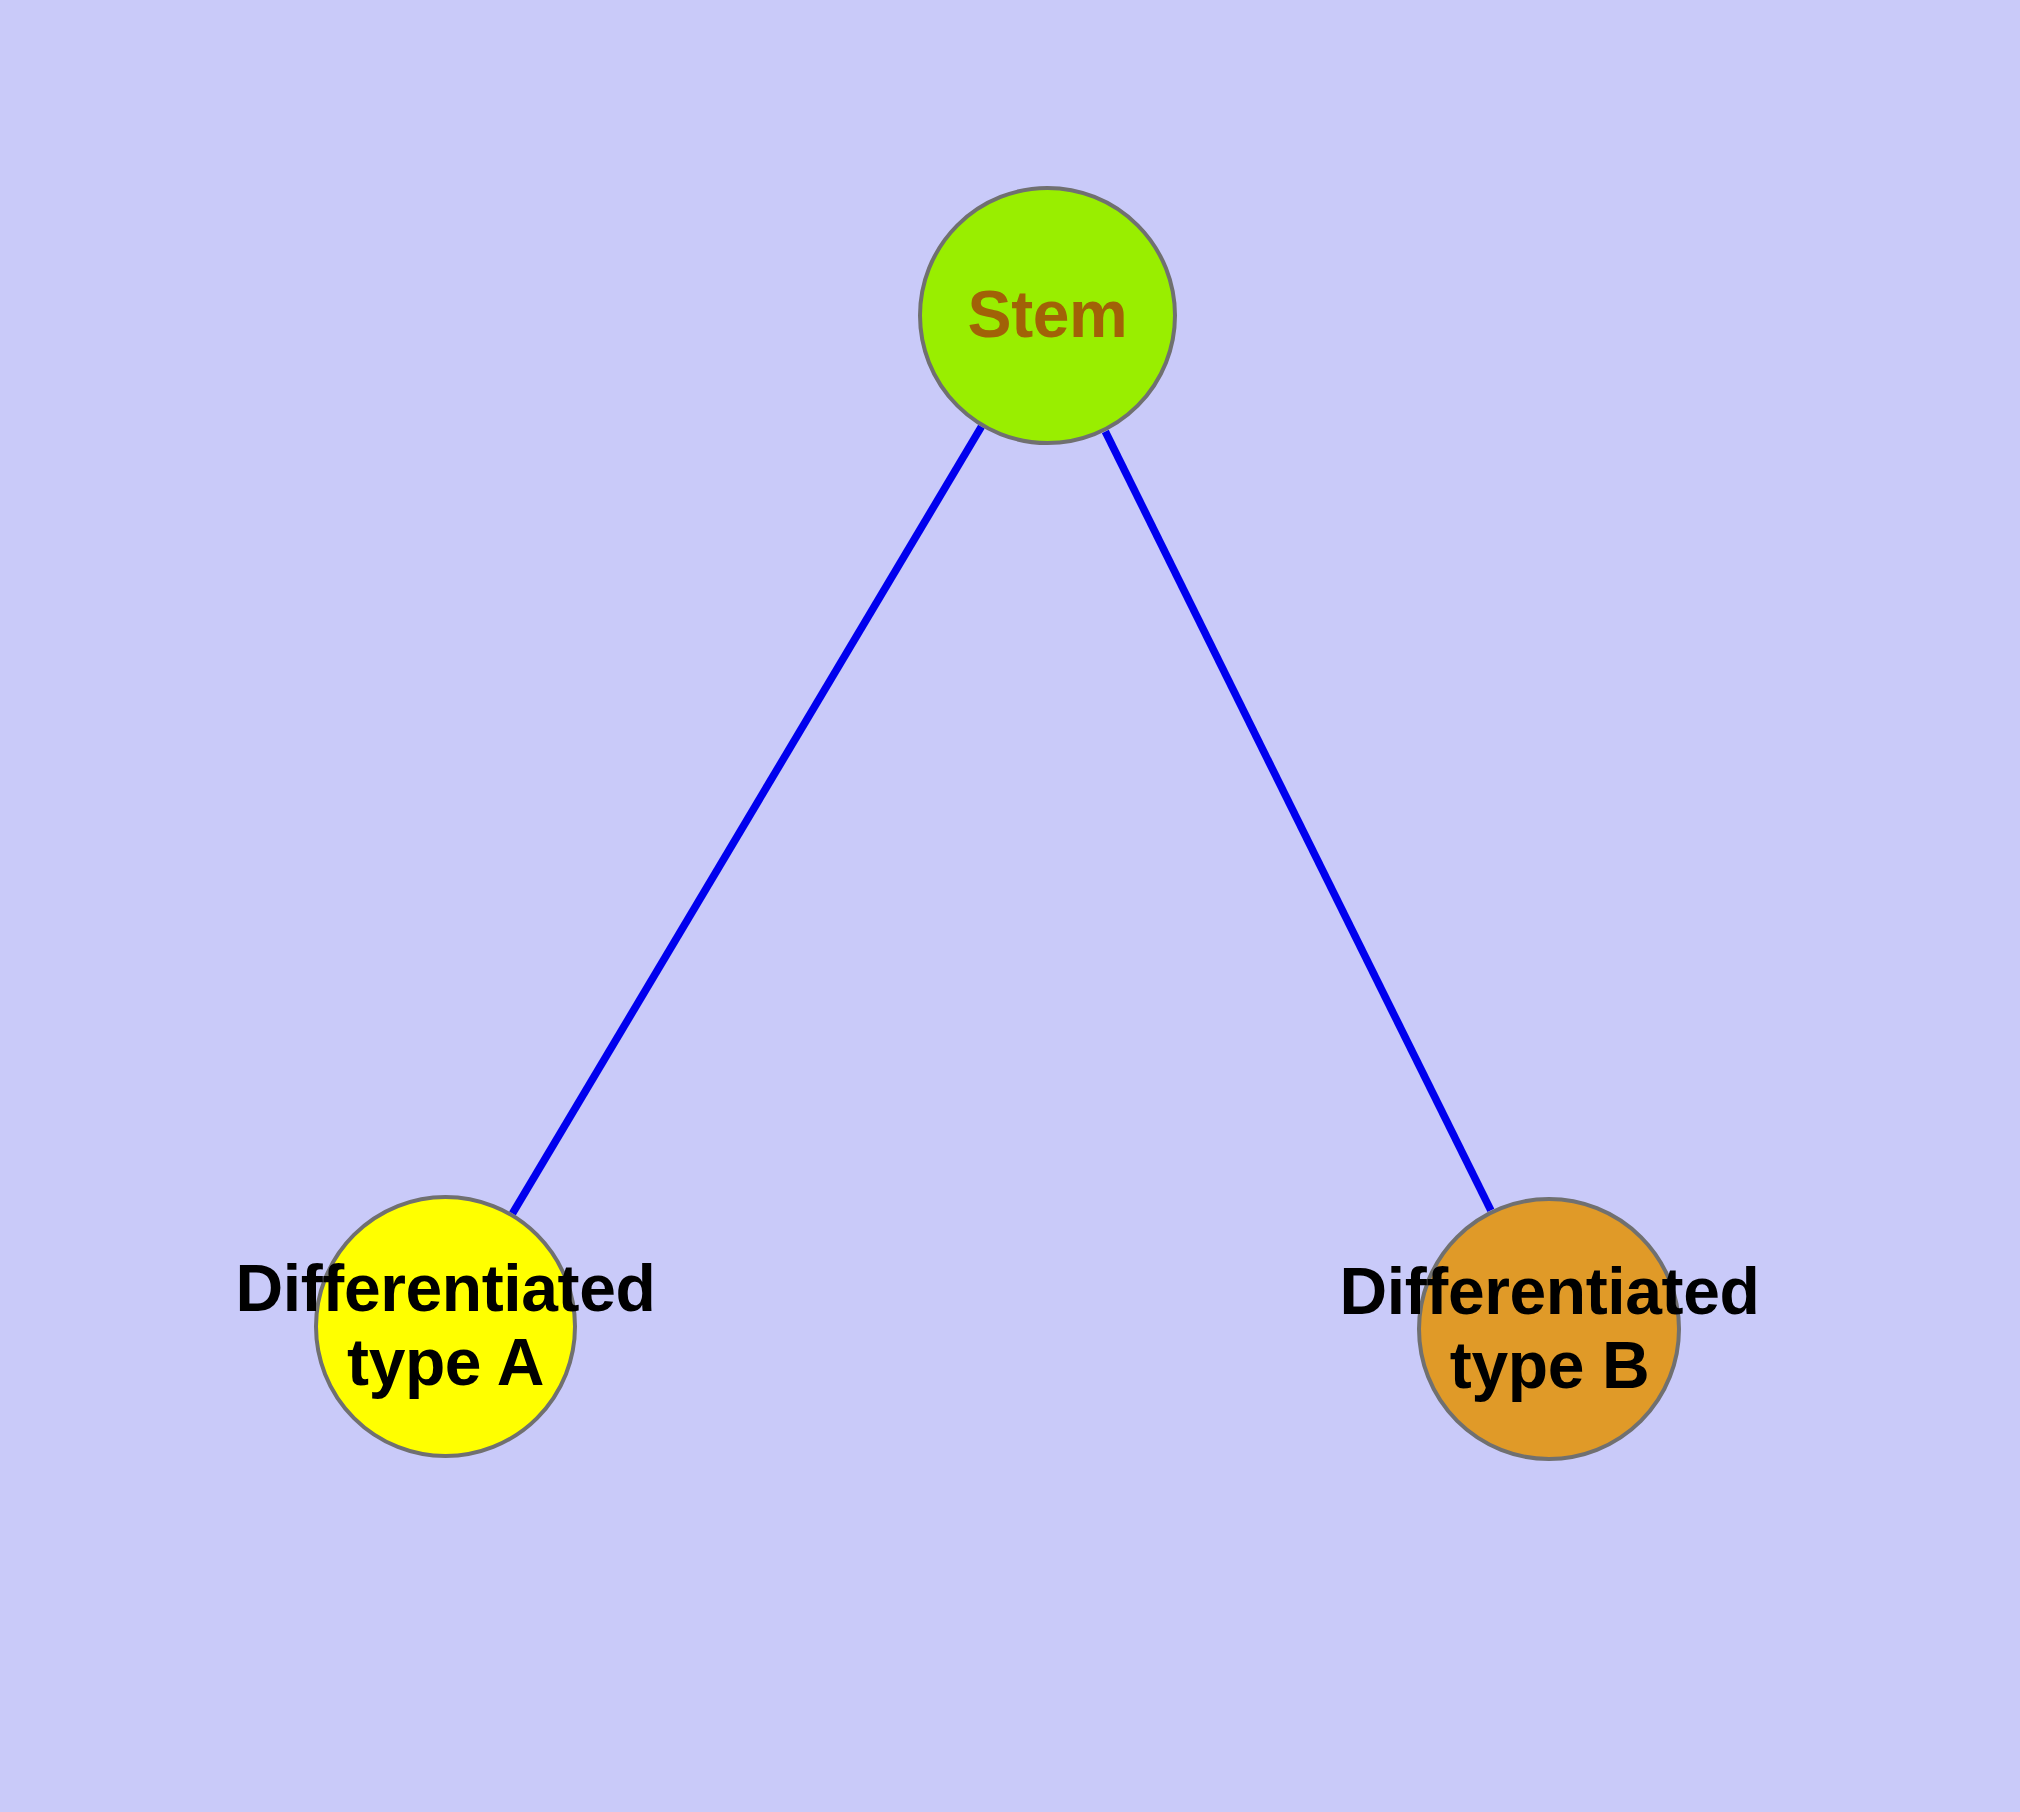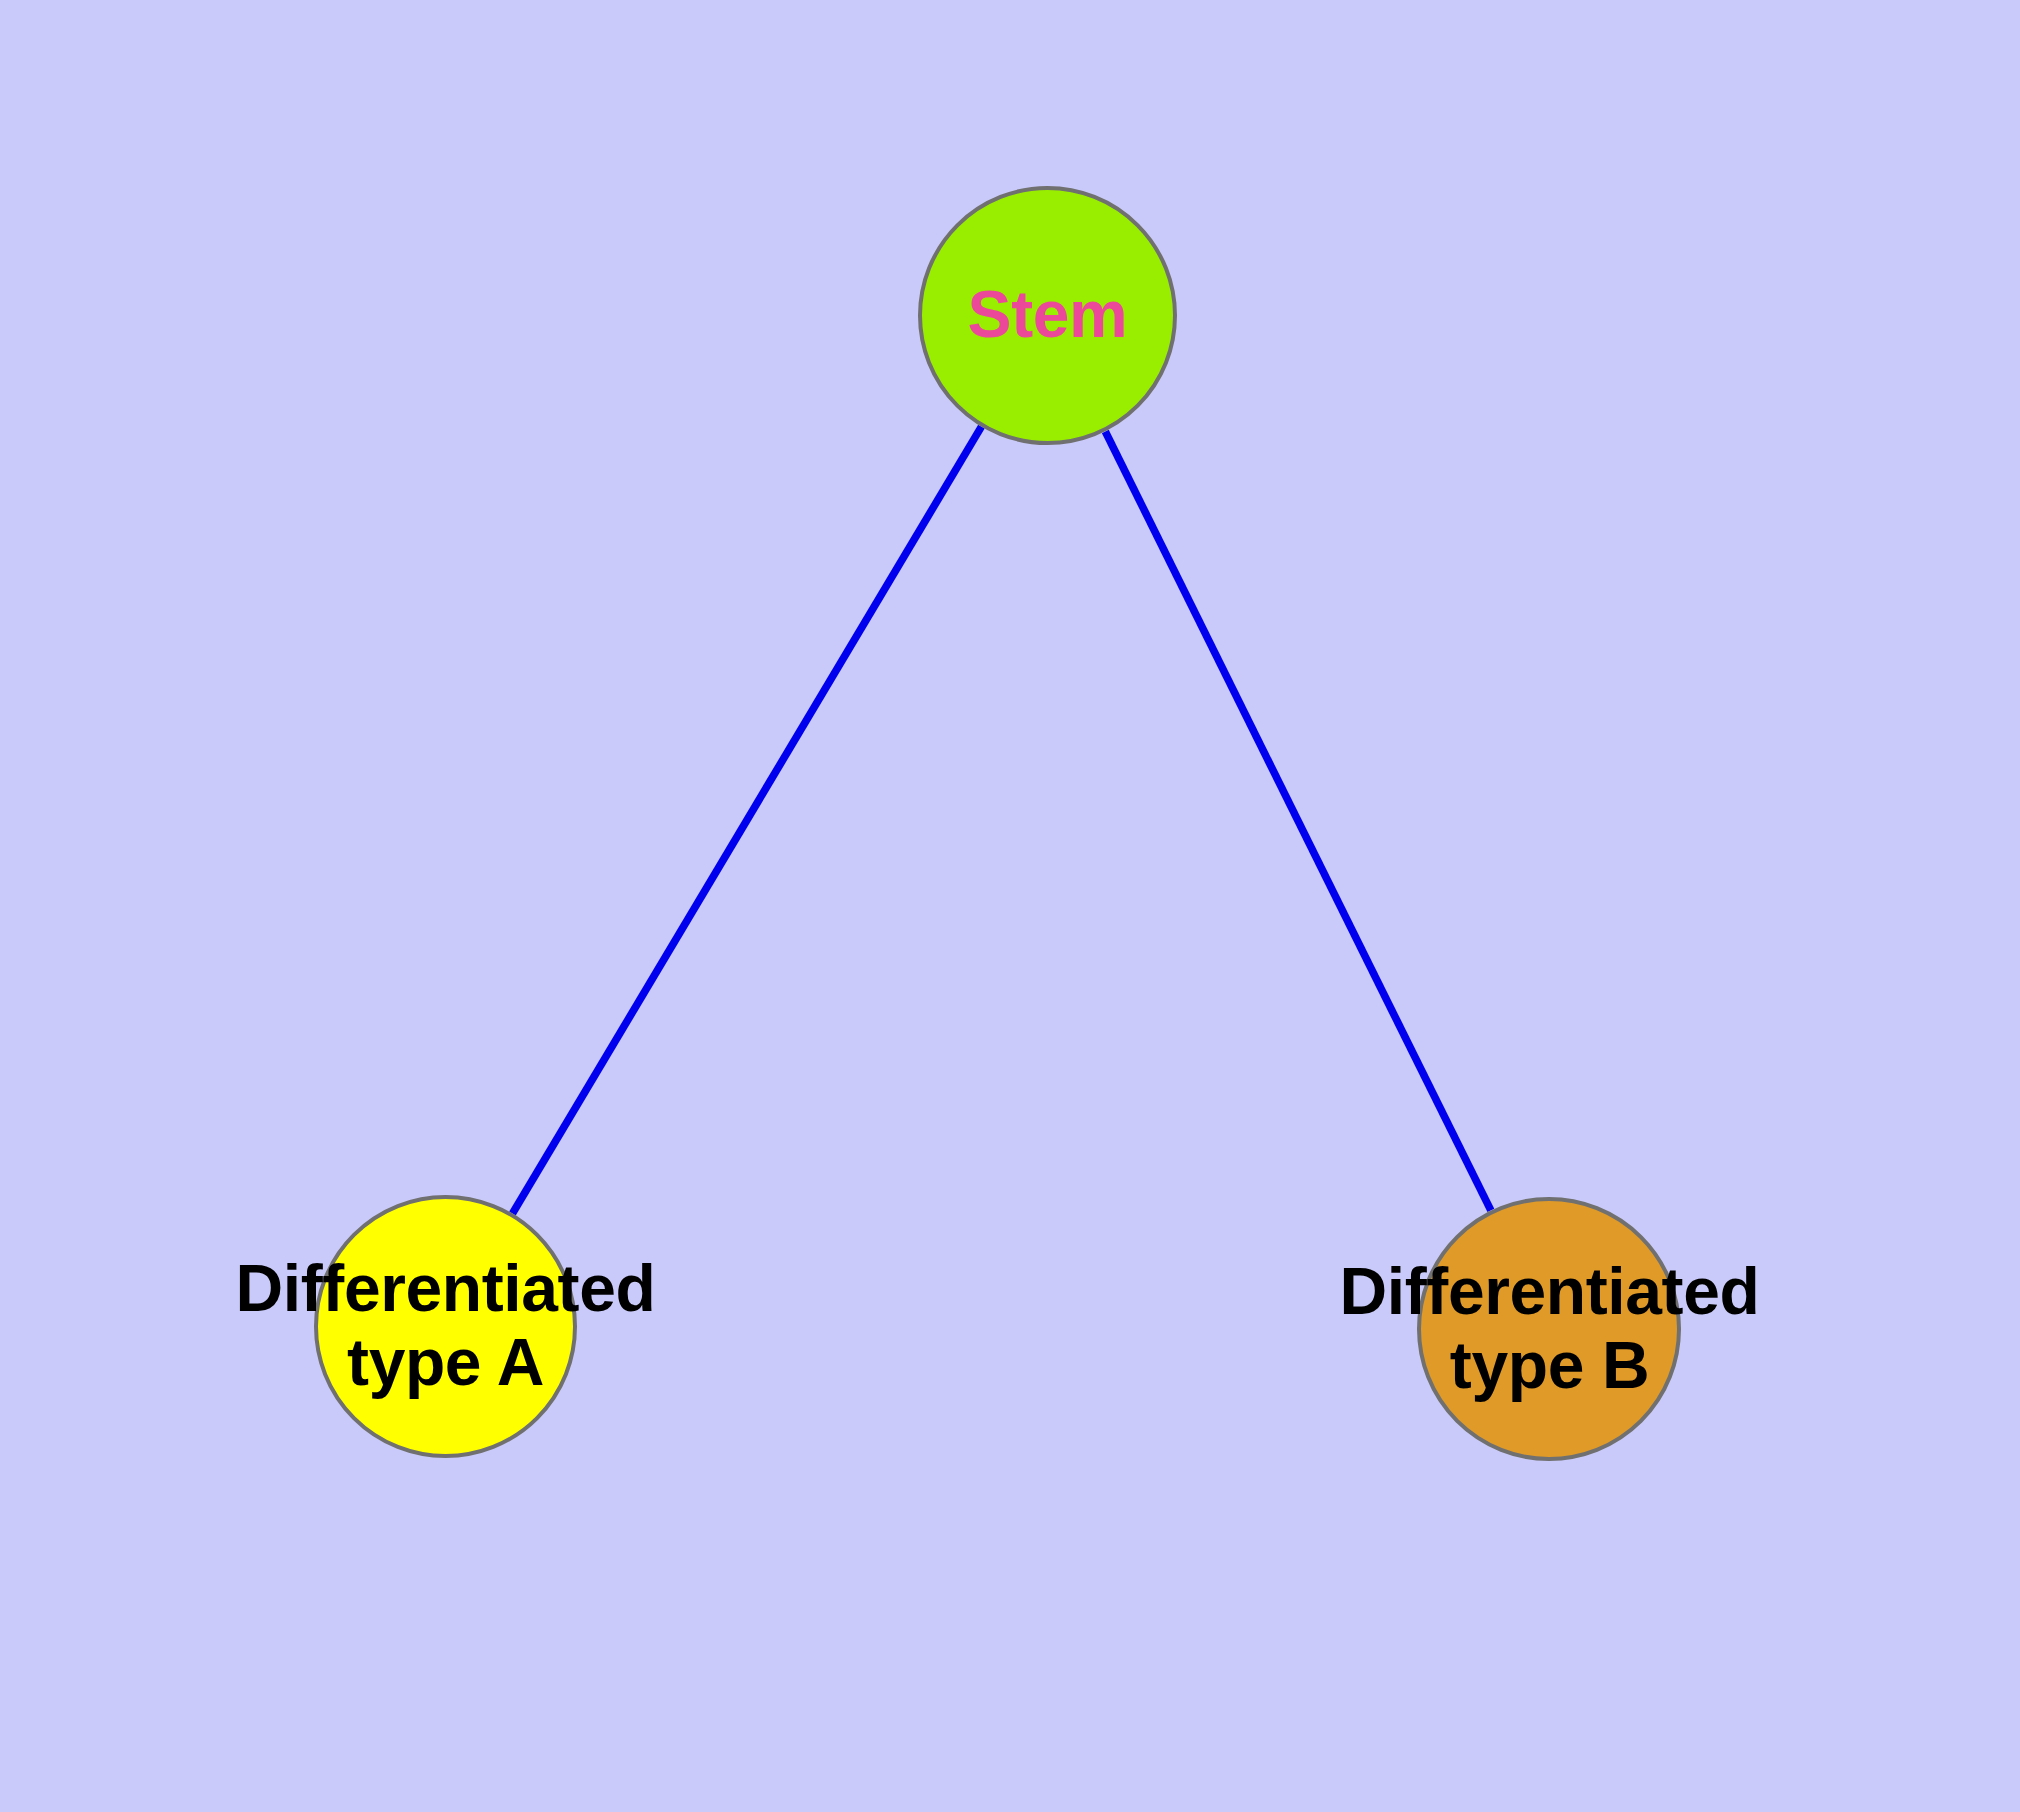--- a/index.html
+++ b/index.html
@@ -55,20 +55,20 @@
 
   <svg id="edge-layer" viewBox="0 0 2384 2138" width="2021" height="1812">
     <line x1="1157.6713195510627" y1="503.4291361119301" x2="604.3525847685314" y2="1431.8528359650381" stroke="#0000ee" stroke-width="9" stroke-linecap="butt"></line>
     <line x1="1303.872806787861" y1="509.1214137133136" x2="1758.7963538633576" y2="1428.1899311158372" stroke="#0000ee" stroke-width="9" stroke-linecap="butt"></line>
   </svg>
 
   <div class="node" style="left: 918px; top: 186px; width: 259px; height: 259px; background: rgb(153, 238, 0); border-color: rgb(112, 112, 112); border-width: 4.2px;"></div>
   <div class="node" style="left: 314px; top: 1195px; width: 263px; height: 263px; background: rgb(255, 255, 0); border-color: rgb(112, 112, 112); border-width: 4.2px;"></div>
   <div class="node" style="left: 1417px; top: 1197px; width: 264px; height: 264px; background: rgb(224, 154, 40); border-color: rgb(112, 112, 112); border-width: 4.2px;"></div>
 
-  <div class="node-label" style="width: 763px; left: 666px; font-size: 66px; color: #ec4899; top: 278px;">Stem</div>
+  <div class="node-label" style="width: 763px; left: 666px; font-size: 66px; color: #a16207; top: 278px;">Stem</div>
   <div class="node-label" style="width: 763px; left: 64px; font-size: 66px; color: rgb(0, 0, 0); top: 1252px;">Differentiated
 type A</div>
   <div class="node-label" style="width: 763px; left: 1168px; font-size: 66px; color: rgb(0, 0, 0); top: 1255px;">Differentiated
 type B</div>
 
 </div>
 
 
 </body></html>

